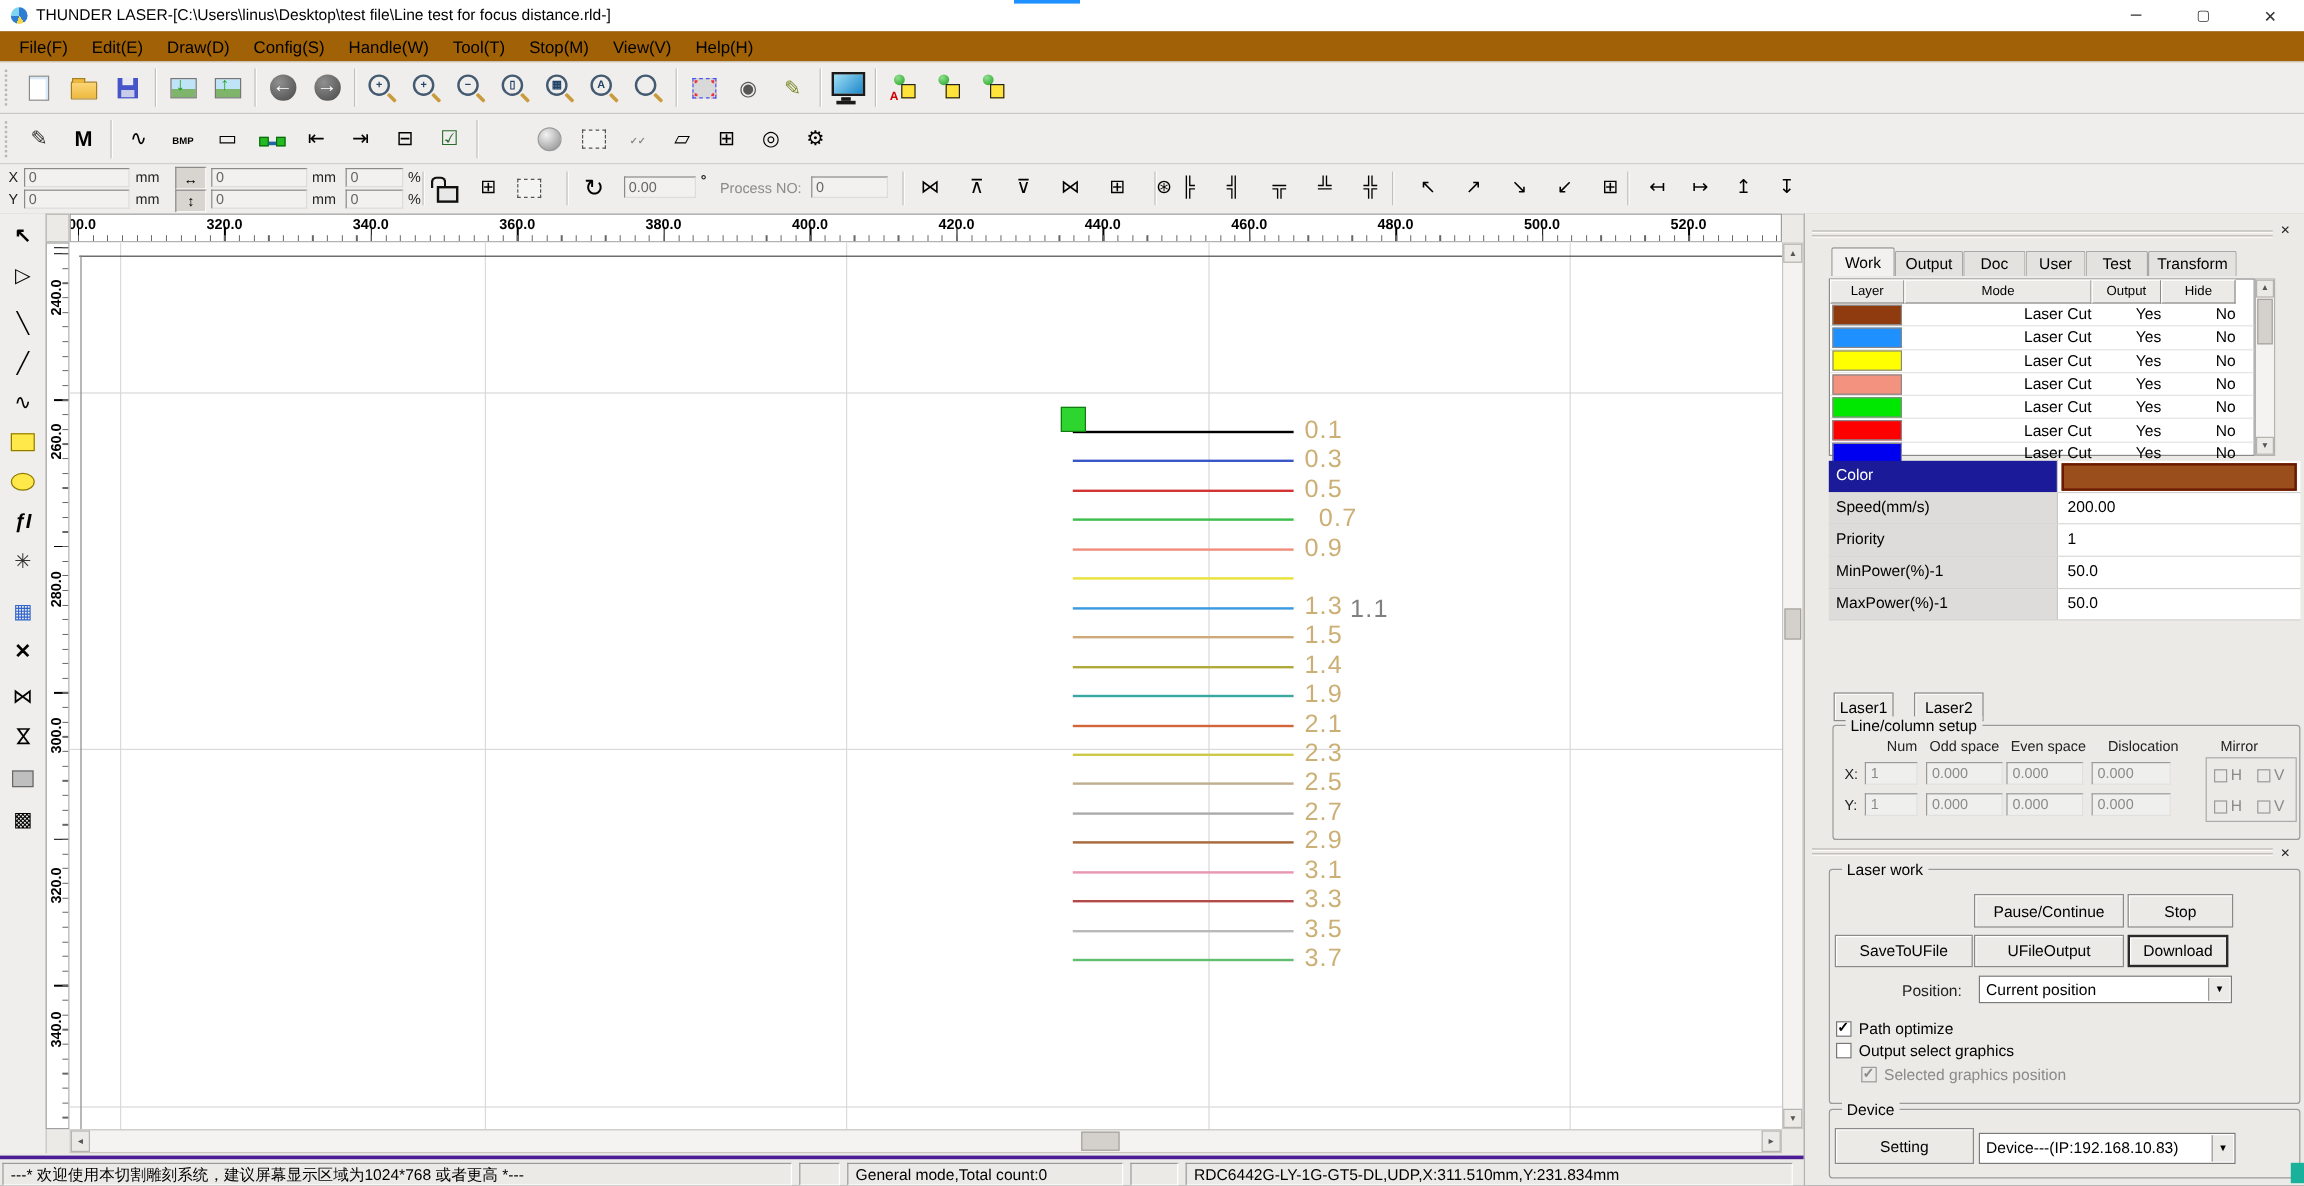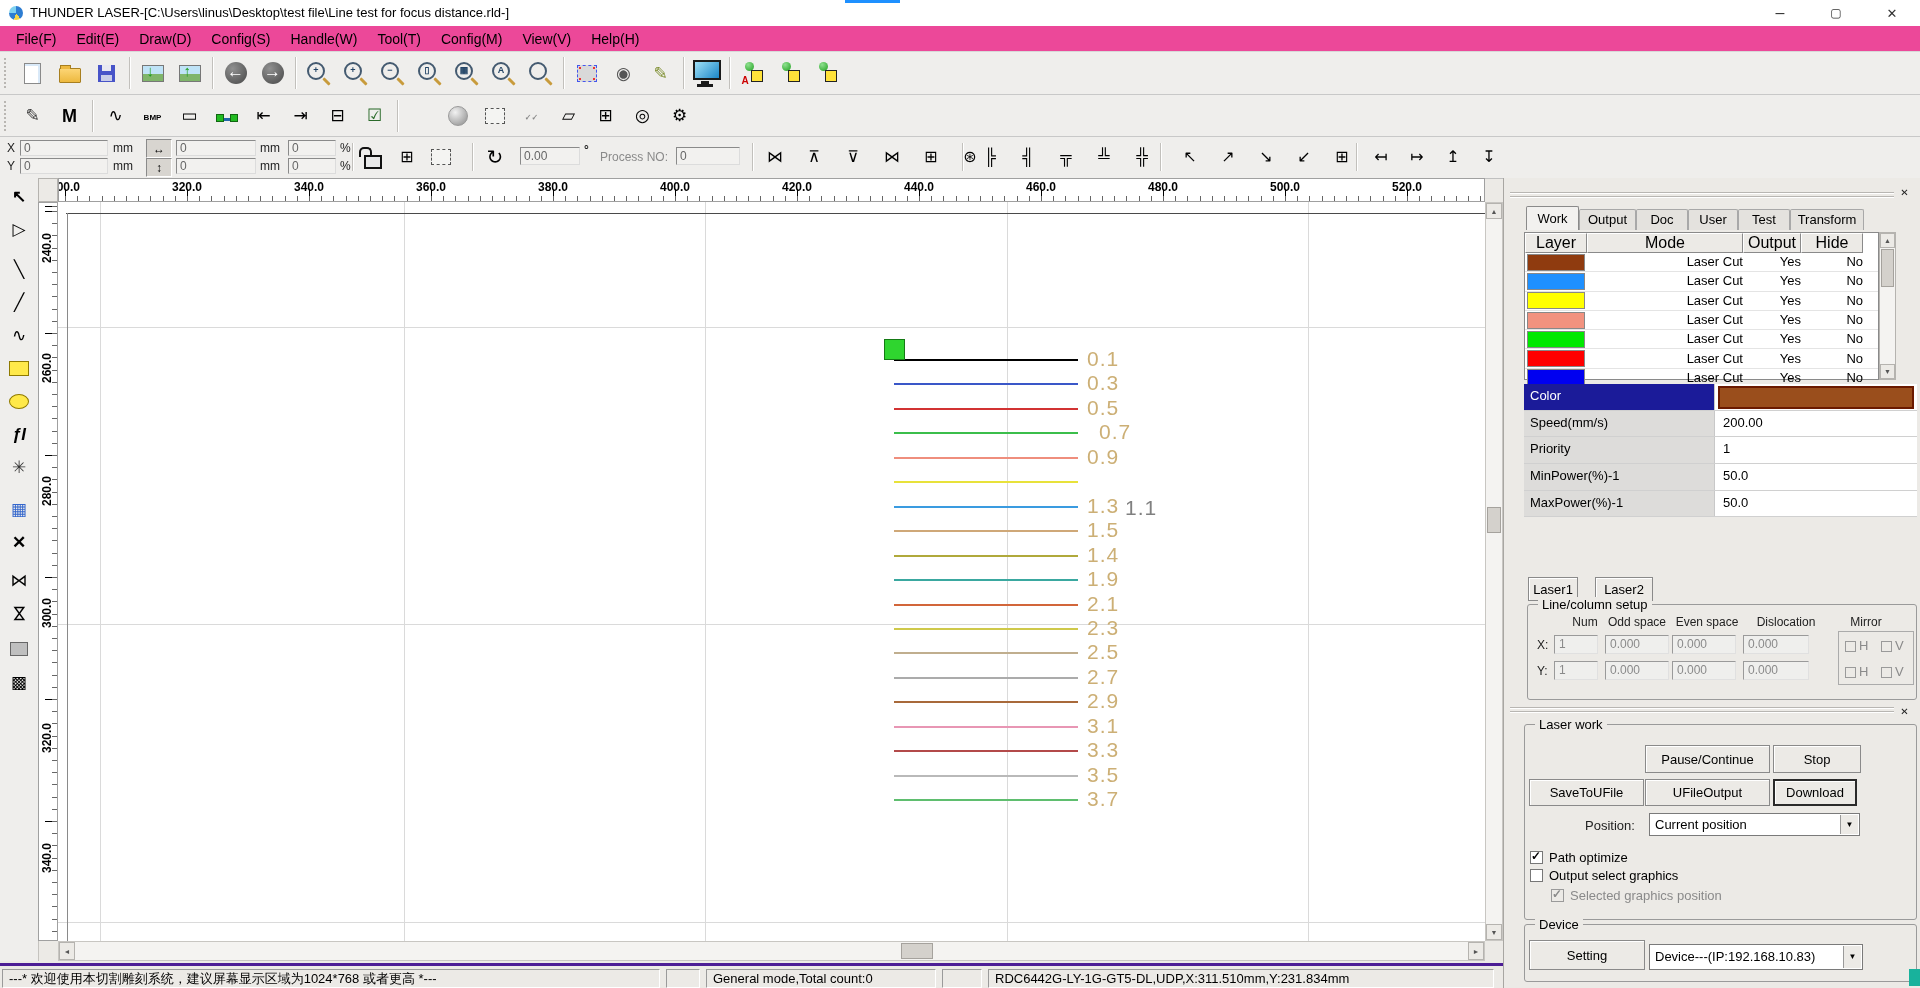--- a/index.html
+++ b/index.html
@@ -8,21 +8,21 @@
   
   .titlebar{position:absolute;left:0;top:0;width:1920px;height:26px;background:#FFF;border-bottom:1px solid #DCDCDC}
   .appicon{position:absolute;left:9px;top:6px;width:14px;height:14px;border-radius:50%;background:conic-gradient(#2D7DD2 0 40%,#F5D547 40% 55%,#2D7DD2 55% 75%,#7FD2F0 75%)}
   .wtitle{position:absolute;left:30px;top:5px;font-size:13px;white-space:nowrap}
   .wbtn{position:absolute;top:0;width:56px;height:26px;display:flex;align-items:center;justify-content:center;font-size:13px;color:#333}
   .wbtn.min::after{content:"–";font-size:16px}
   .wbtn.max::after{content:"▢";font-size:12px}
   .wbtn.cls::after{content:"✕"}
   .bluemark{position:absolute;left:845px;top:0;width:55px;height:3px;background:#1E90FF}
   
-  .menubar{position:absolute;left:0;top:26px;width:1920px;height:26px;background:#ec4899;border-bottom:1px solid #D8D8D8;display:flex;align-items:center;padding-left:6px;box-sizing:border-box}
+  .menubar{position:absolute;left:0;top:26px;width:1920px;height:26px;background:#a16207;border-bottom:1px solid #D8D8D8;display:flex;align-items:center;padding-left:6px;box-sizing:border-box}
   .mitem{padding:0 10px;font-size:14px;white-space:nowrap}
   
   .tb{position:absolute;left:0;width:1920px;background:#EFEEEC;border-bottom:1px solid #C8C8C8;display:flex;align-items:center}
   .tb1{top:52px;height:42px}
   .tb2{top:95px;height:41px}
   .grip{width:4px;height:30px;margin:0 4px;border-left:2px dotted #B9B6B2}
   .tbtn{width:37px;height:36px;display:flex;align-items:center;justify-content:center;flex:none}
   .tsep{width:1px;height:32px;background:#C2C0BC;box-shadow:1px 0 0 #FFF;margin:0 4px;flex:none}
   .g{font-size:17px;line-height:1}
   .g.sm{font-size:8px;font-weight:bold;letter-spacing:0}
@@ -95,21 +95,21 @@
   
   .rpanel{position:absolute;left:1503px;top:178px;width:417px;height:810px;background:#ECEAE6;border-left:1px solid #A8A6A2;box-sizing:border-box}
   .dockline{position:absolute;height:1px;background:#B8B6B2;box-shadow:0 1px 0 #FFF}
   .xclose{position:absolute;width:13px;height:13px;font-size:10px;line-height:13px;text-align:center;color:#222}
   .xclose::after{content:"✕"}
   .tabs{position:absolute;left:22px;top:28px;height:24px;display:flex;align-items:flex-end}
   .tab{box-sizing:border-box;text-align:center;font-size:13px;height:21px;line-height:20px;border:1px solid #A8A8A8;border-bottom:none;background:#E4E2DE;border-radius:2px 2px 0 0}
   .tab.active{height:24px;line-height:23px;background:#F2F1EF;border-color:#8A8A8A}
   .ltable{position:absolute;left:20px;top:54px;width:355px;height:148px;background:#FFF;border:1px solid #8A8A8A;box-sizing:border-box}
   .lhead{display:flex;height:20px}
-  .hcell{box-sizing:border-box;background:#ECEAE6;border:1px solid;border-color:#FFF #8A8A8A #8A8A8A #FFF;font-size:16px;text-align:center;line-height:18px}
+  .hcell{box-sizing:border-box;background:#ECEAE6;border:1px solid;border-color:#FFF #8A8A8A #8A8A8A #FFF;font-size:11px;text-align:center;line-height:18px}
   .lrow{display:flex;height:18.3px;align-items:center;border-bottom:1px solid #E4E4E4}
   .lc{box-sizing:border-box;font-size:13px;text-align:right;line-height:18px}
   .sw{margin:1px 2px;height:15px;border:1px solid #888}
   .lsb{position:absolute;left:375px;top:54px;width:17px;height:148px;background:#F4F3F1;border:1px solid #B5B3AF;box-sizing:border-box}
   .props{position:absolute;left:20px;top:206px;width:393px}
   .prow{display:flex;height:25.7px;border-bottom:1px solid #D0D0D0}
   .plabel{width:191px;background:#DDDCDA;font-size:13px;padding:4px 0 0 6px;box-sizing:border-box;border-right:1px solid #C8C8C8}
   .plabel.sel{background:#1B1B99;color:#FFF}
   .pval{flex:1;background:#FFF;font-size:13px;padding:4px 0 0 8px;box-sizing:border-box}
   .cswatch{margin:2px 3px;height:19px;border:2px solid #6B1A00}
@@ -148,21 +148,21 @@
     <div class="wbtn cls" style="left:1864px"></div>
   </div>
 
   <div class="menubar" id="menubar">
       <div class="mitem">File(F)</div>
       <div class="mitem">Edit(E)</div>
       <div class="mitem">Draw(D)</div>
       <div class="mitem">Config(S)</div>
       <div class="mitem">Handle(W)</div>
       <div class="mitem">Tool(T)</div>
-      <div class="mitem">Config(M)</div>
+      <div class="mitem">Stop(M)</div>
       <div class="mitem">View(V)</div>
       <div class="mitem">Help(H)</div>
     </div>
 
   <div class="tb tb1" id="tb1">
       <div class="grip"></div>
       <div class="tbtn">
         <div class="ip"></div>
       </div>
       <div class="tbtn">

